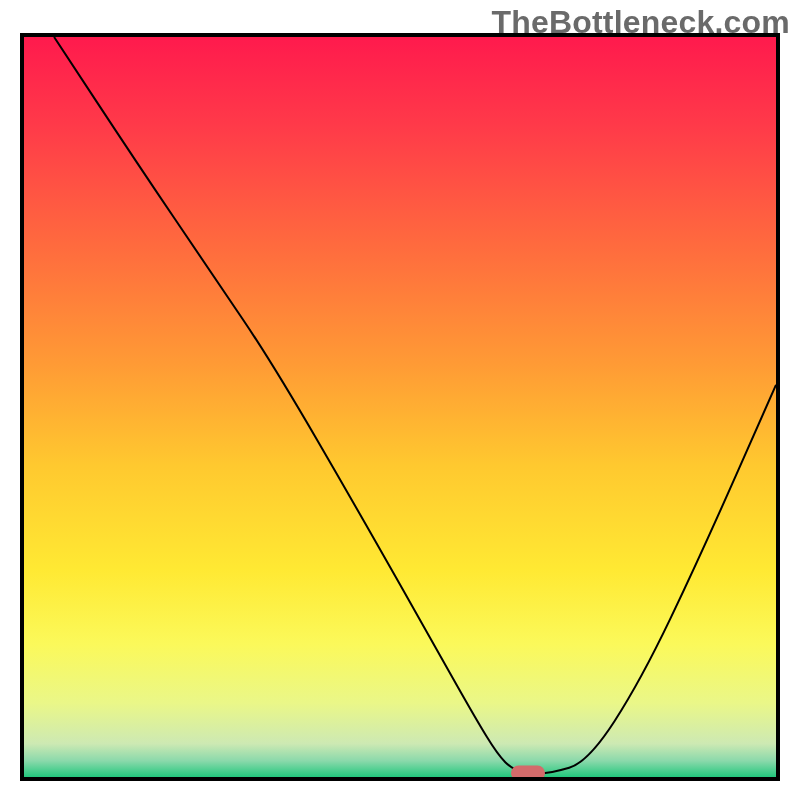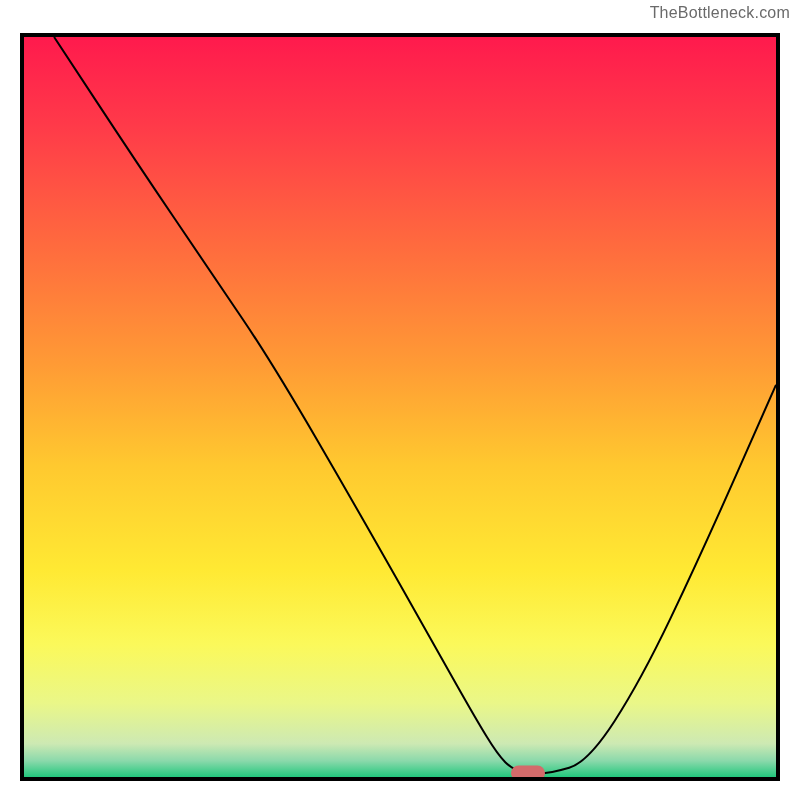--- a/index.html
+++ b/index.html
@@ -13,22 +13,22 @@
   .frame {
     position: relative;
     width: 800px;
     height: 800px;
   }
   .watermark {
     position: absolute;
     top: 4px;
     right: 10px;
     font-family: Arial, Helvetica, sans-serif;
-    font-size: 16px;
-    font-weight: 400;
+    font-size: 32px;
+    font-weight: 700;
     color: #6a6a6a;
     letter-spacing: 0.2px;
     z-index: 10;
   }
   .plot {
     position: absolute;
     left: 20px;
     top: 33px;
     width: 760px;
     height: 748px;

